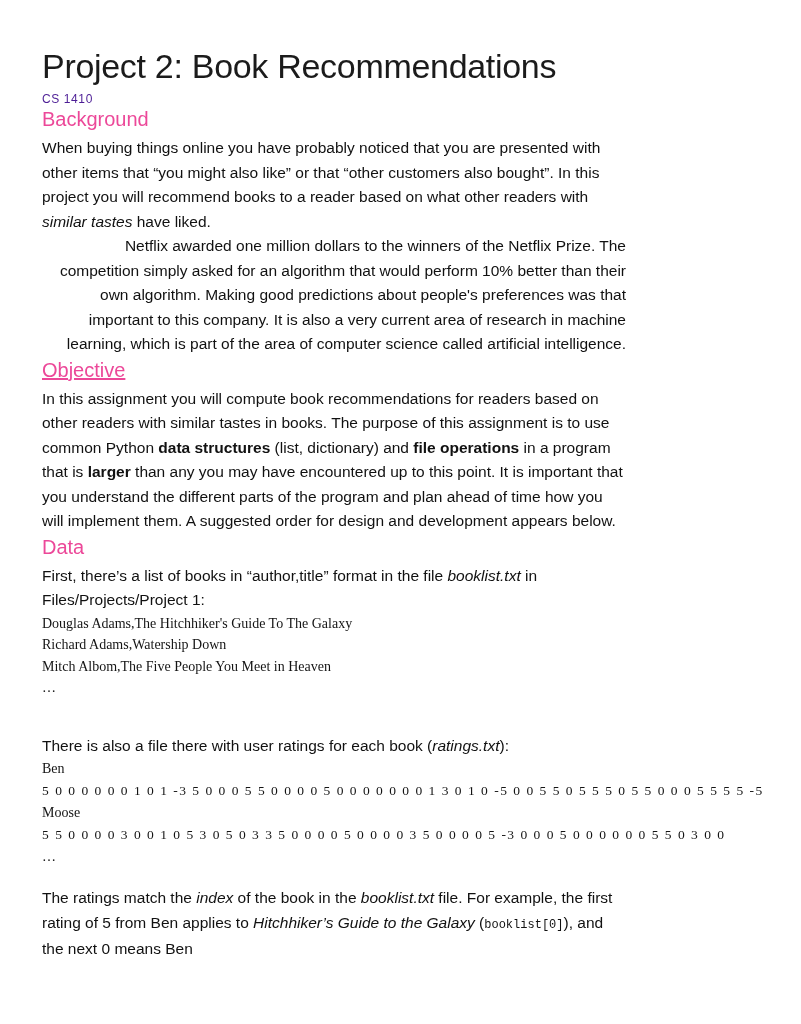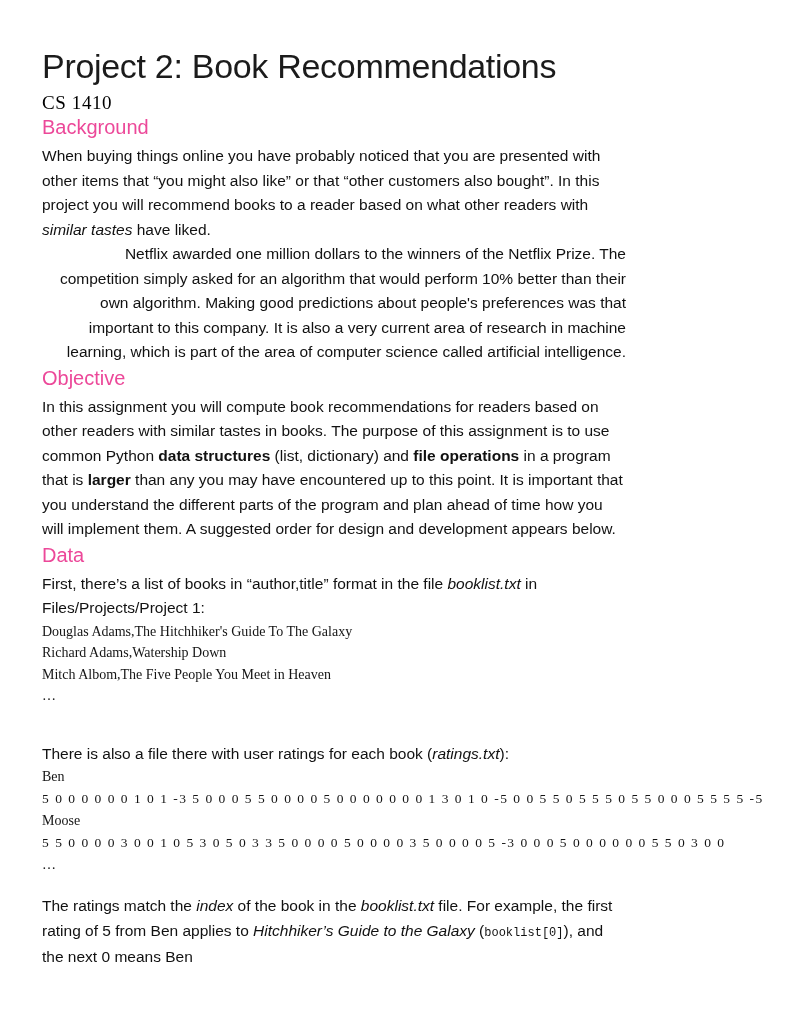--- a/index.html
+++ b/index.html
@@ -21,34 +21,33 @@
   h1.doc-title {
     margin: 0;
     font-size: 34px;
     line-height: 40px;
     font-weight: 300;
     letter-spacing: -0.3px;
     color: #1b1b1b;
   }
   .doc-subtitle {
     margin-top: 6px;
-    font-size: 19px;
+    font-size: 12px;
     letter-spacing: 0.6px;
-    color: #000000;
-    font-family: Liberation Serif, serif;
+    color: #4c1d95;
   }
   h2.sec {
     margin: 0 0 4px 0;
     font-size: 20px;
     line-height: 26px;
     font-weight: 400;
     color: #ec4899;
   }
   .sec-background { margin-top: 22px; }
-  .sec-objective  { margin-top: 0; }
+  .sec-objective  { margin-top: 0; text-decoration: underline; }
   .sec-data       { margin-top: 0; }
   p.body {
     margin: 0;
     max-width: 730px;
     font-size: 15.5px;
     line-height: 24.5px;
     color: #111111;
   }
   .mb-17 { margin-bottom: 17px; }
   .mb-24 { margin-bottom: 24px; text-align: right; }

